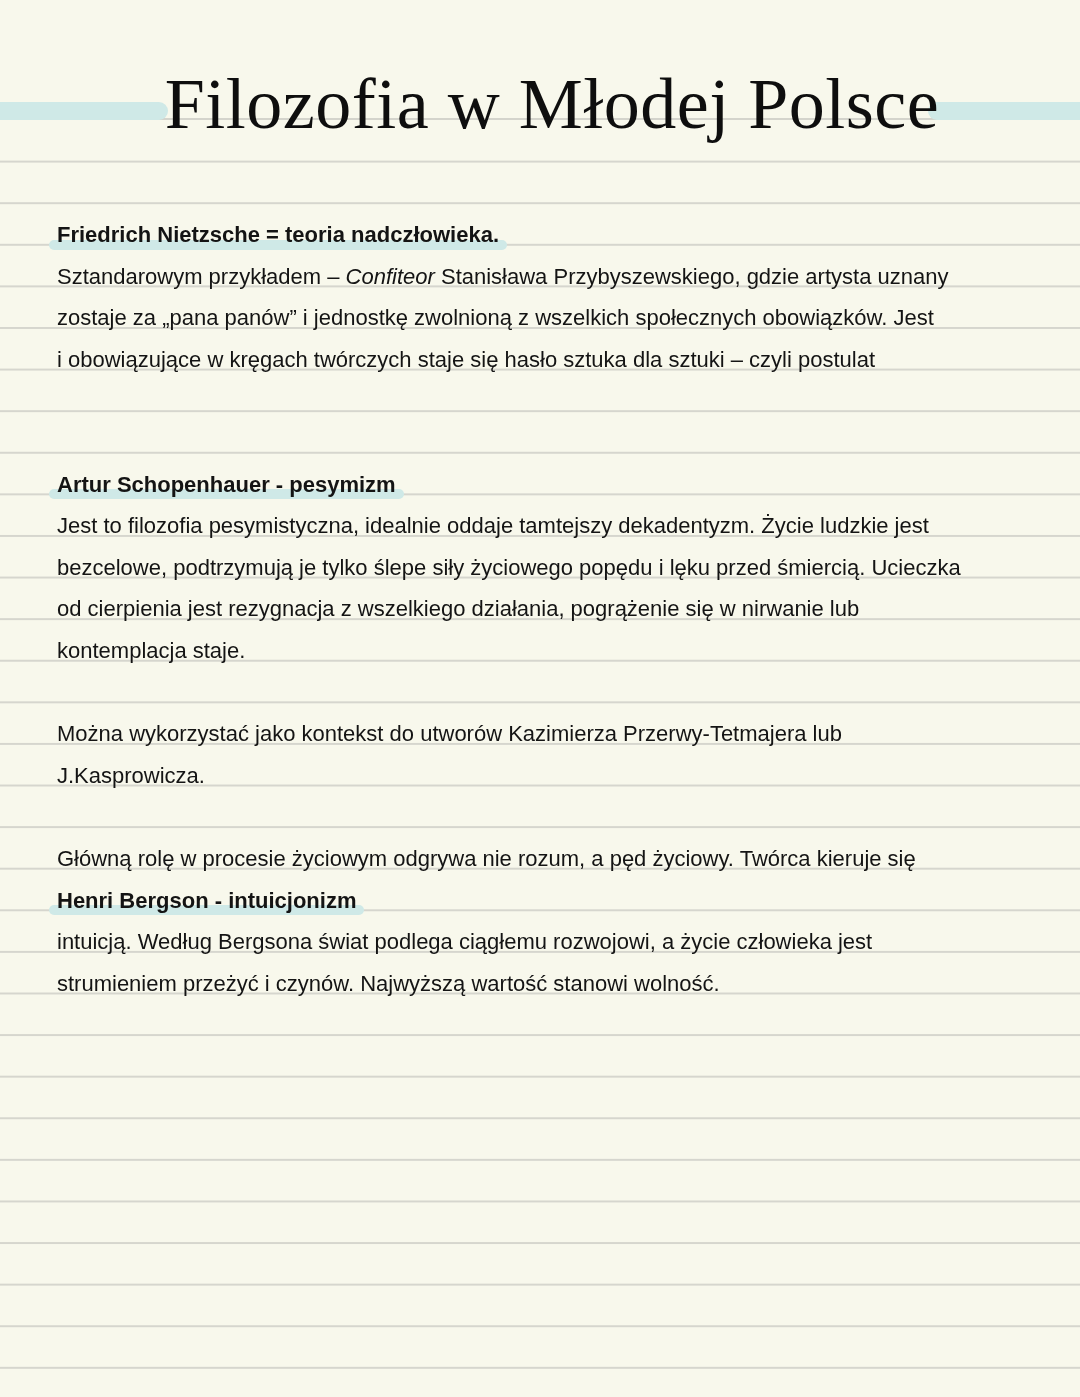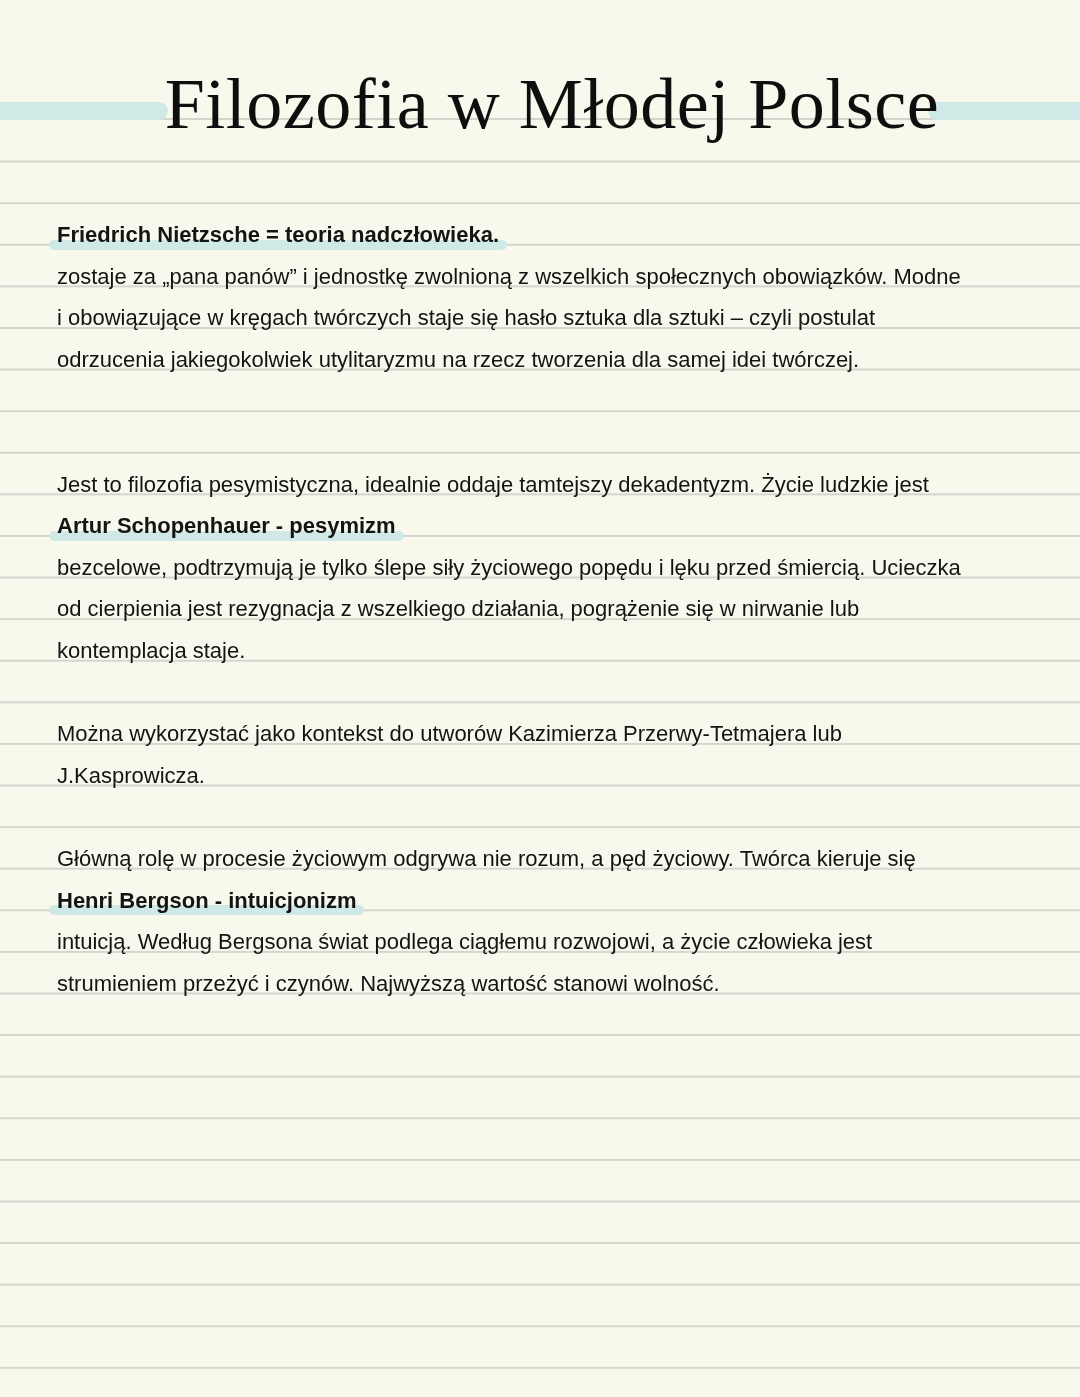--- a/index.html
+++ b/index.html
@@ -127,30 +127,30 @@
 <div class="title-accent-left"></div>
 <div class="title-accent-right"></div>
 
 <h1 class="page-title">Filozofia w Młodej Polsce</h1>
 
 <div class="content">
 
   <div class="line">
     <span class="heading hl">Friedrich Nietzsche = teoria nadczłowieka.</span>
   </div>
-  <div class="line"><span>zostaje za „pana panów” i jednostkę zwolnioną z wszelkich społecznych obowiązków. Modne</span></div>
+  <div class="line"><span>Sztandarowym przykładem – </span><em>Confiteor</em><span> Stanisława Przybyszewskiego, gdzie artysta uznany</span></div>
+  <div class="line"><span>zostaje za „pana panów” i jednostkę zwolnioną z wszelkich społecznych obowiązków. Jest</span></div>
   <div class="line"><span>i obowiązujące w kręgach twórczych staje się hasło sztuka dla sztuki – czyli postulat</span></div>
-  <div class="line"><span>odrzucenia jakiegokolwiek utylitaryzmu na rzecz tworzenia dla samej idei twórczej.</span></div>
   <div class="line"></div>
   <div class="line"></div>
 
-  <div class="line"><span>Jest to filozofia pesymistyczna, idealnie oddaje tamtejszy dekadentyzm. Życie ludzkie jest</span></div>
   <div class="line">
     <span class="heading hl">Artur Schopenhauer - pesymizm</span>
   </div>
+  <div class="line"><span>Jest to filozofia pesymistyczna, idealnie oddaje tamtejszy dekadentyzm. Życie ludzkie jest</span></div>
   <div class="line"><span>bezcelowe, podtrzymują je tylko ślepe siły życiowego popędu i lęku przed śmiercią. Ucieczka</span></div>
   <div class="line"><span>od cierpienia jest rezygnacja z wszelkiego działania, pogrążenie się w nirwanie lub</span></div>
   <div class="line"><span>kontemplacja staje.</span></div>
   <div class="line"></div>
   <div class="line"><span>Można wykorzystać jako kontekst do utworów Kazimierza Przerwy-Tetmajera lub</span></div>
   <div class="line"><span>J.Kasprowicza.</span></div>
   <div class="line"></div>
 
   <div class="line"><span>Główną rolę w procesie życiowym odgrywa nie rozum, a pęd życiowy. Twórca kieruje się</span></div>
   <div class="line">

